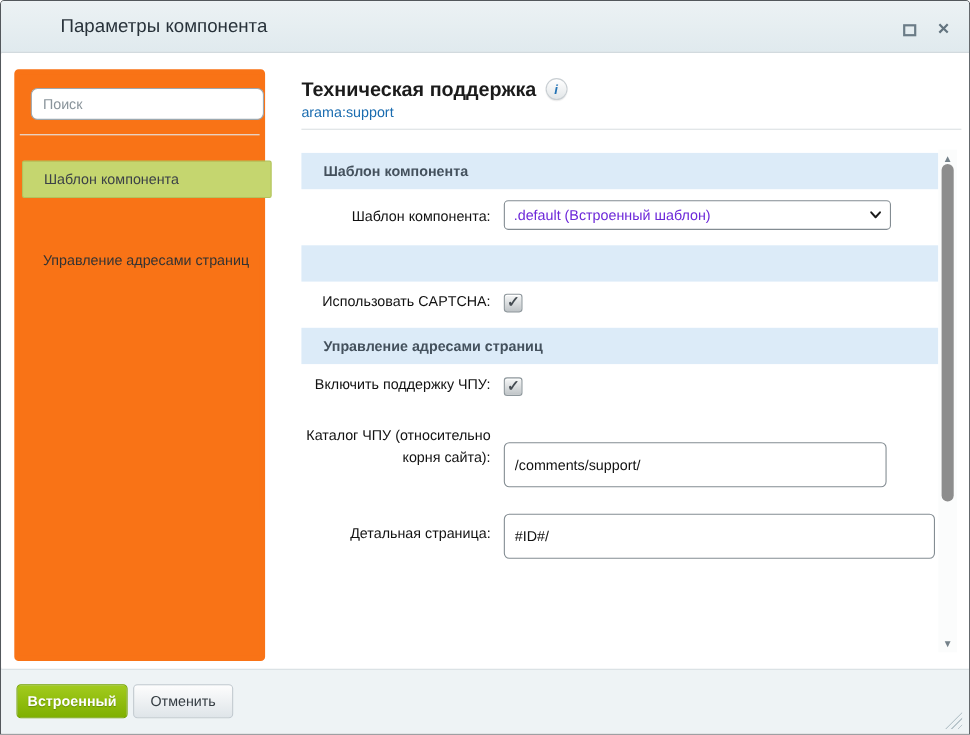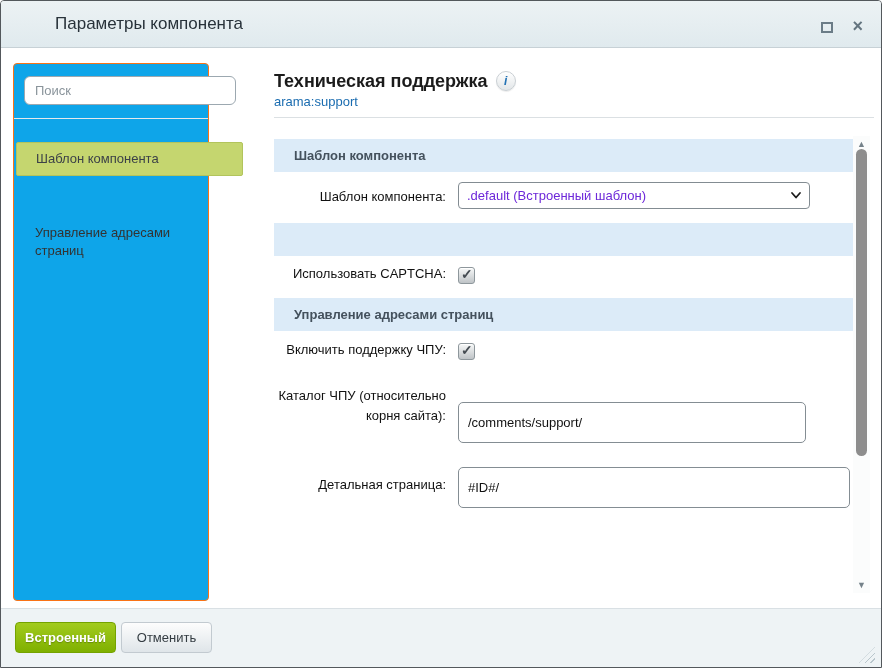--- a/index.html
+++ b/index.html
@@ -23,22 +23,22 @@
   }
   .win-btn { position:absolute; top:18px; cursor:pointer; color:#63747f; }
   .btn-max {
     right:48px; width:12px; height:11px; top:21px;
     border:2px solid #6b7c87;
   }
   .btn-close { right:18px; font-size:18px; line-height:14px; font-weight:bold; }
 
   
   .sidebar {
-    position:absolute; left:12px; top:62px; width:196px; height:538px;
-    background:#0ea5e9; border:1px solid #f97316; border-radius:4px;
+    position:absolute; left:12px; top:62px; width:228px; height:538px;
+    background:#f97316; border:5px solid #f97316; border-radius:4px;
   }
   .search-input {
     position:absolute; left:10px; top:12px; width:212px; height:29px;
     border:1px solid #9ca8b0; border-radius:6px; background:#fff;
     padding:0 10px; font-size:13px; color:#222;
     font-family:"Liberation Sans", sans-serif; outline:none;
   }
   .search-input::placeholder { color:#8a949b; }
   .sidebar-divider {
     position:absolute; left:0; top:54px; right:0; height:1px; background:#e4e9ec;

